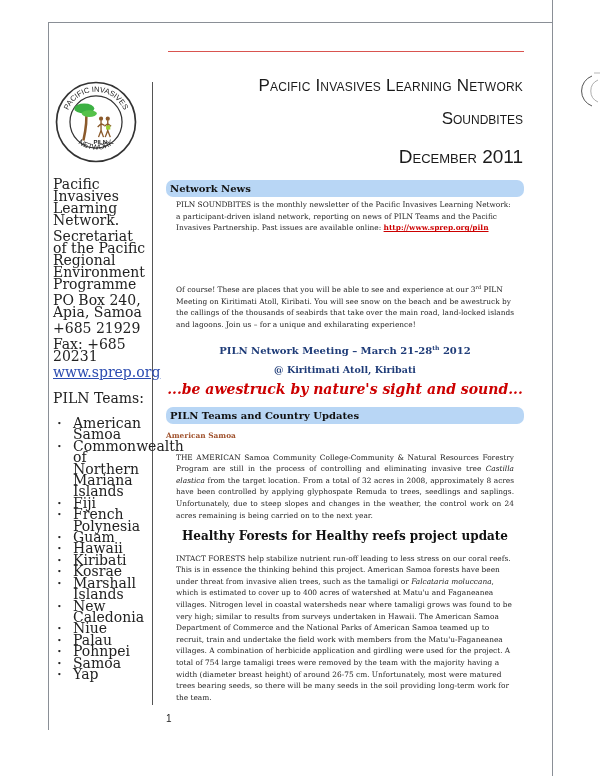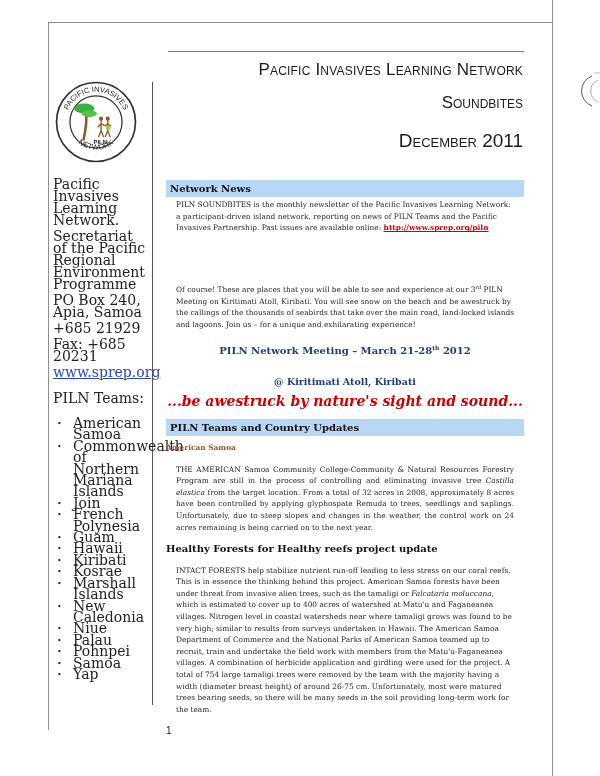--- a/index.html
+++ b/index.html
@@ -3,42 +3,42 @@
 <meta charset="utf-8">
 <style>
   html,body{margin:0;padding:0;background:#fff;}
   body{width:600px;height:776px;position:relative;overflow:hidden;font-family:"DejaVu Serif","Liberation Serif",serif;color:#222;}
   .page-border-left{position:absolute;left:48px;top:22px;width:1px;height:708px;background:#8a8f96;}
   .page-border-top{position:absolute;left:48px;top:22px;width:505px;height:1px;background:#8a8f96;}
   .page-border-right{position:absolute;left:552px;top:0px;width:1px;height:776px;background:#8a8f96;}
   .sidebar-divider{position:absolute;left:152px;top:82px;width:1px;height:623px;background:#555;}
   .red-rule{position:absolute;left:168px;top:51px;width:356px;height:1px;background:#d9534f;}
   .masthead{position:absolute;left:168px;top:56px;width:355px;text-align:right;font-family:"Liberation Sans",sans-serif;color:#1b1b1b;font-variant:small-caps;}
-  .mh-line1{font-size:17px;letter-spacing:0.2px;line-height:20px;margin-top:4px;text-align:right;}
+  .mh-line1{font-size:17px;letter-spacing:0.2px;line-height:20px;margin-top:20px;text-align:right;}
   .mh-line2{font-size:17px;margin-top:13px;line-height:20px;}
   .mh-line3{font-size:19px;margin-top:17px;line-height:22px;}
   .logo{position:absolute;left:54px;top:80px;width:84px;height:84px;}
   .side-logo{position:absolute;left:578px;top:70px;width:30px;height:40px;}
   .sidebar{position:absolute;left:53px;top:178px;width:96px;font-size:14px;line-height:12px;color:#222;}
   .sidebar p{margin:0 0 4px 0;}
   .sidebar a{color:#2b4bb0;text-decoration:underline;}
   .sidebar ul{margin:14px 0 0 0;padding:0;list-style:none;}
   .sidebar li{position:relative;padding-left:20px;line-height:11.4px;}
   .sidebar li::before{content:"•";position:absolute;left:4px;top:0;font-size:8px;}
   .main{position:absolute;left:166px;top:180px;width:358px;font-size:7.4px;line-height:11.6px;color:#222;}
-  .section-header{background:#b8d6f5;font-weight:bold;color:#111;font-size:10px;padding:2px 4px;line-height:13px;}
+  .section-header{background:#b8d6f5;font-weight:bold;color:#111;font-size:10px;padding:2px 4px;line-height:13px;border-radius:7px;}
   .main p{margin:10px;}
   .main a{color:#c00;font-weight:bold;text-decoration:underline;}
   .gap{height:12px;}
   .center-line{text-align:center;font-weight:bold;}
   .meeting{color:#1f3c78;font-size:10px;line-height:14px;margin-top:3px;}
-  .venue{color:#1f3c78;font-size:9.5px;line-height:14px;margin-top:17px;}
+  .venue{color:#1f3c78;font-size:9.5px;line-height:14px;margin-top:5px;}
   .tagline{color:#c00;font-style:italic;font-size:14px;line-height:14px;margin-top:5px;}
   .subhead-orange{color:#a0522d;font-weight:bold;font-size:7.4px;margin-top:6px;margin-bottom:3px;}
-  .subhead{color:#111;font-weight:bold;font-size:10px;margin-top:4px;margin-bottom:1px;}
+  .subhead{color:#111;font-weight:bold;font-size:12px;margin-top:4px;margin-bottom:1px;text-align:center;}
   .justify{text-align:justify;}
   .page-number{font-family:"Liberation Sans",sans-serif;font-size:10px;margin-top:2px;}
 </style>
 </head>
 <body>
 
 <div class="page-border-top"></div>
 <div class="page-border-left"></div>
 <div class="page-border-right"></div>
 <div class="sidebar-divider"></div>
@@ -84,21 +84,21 @@
   <p>Pacific Invasives Learning Network.</p>
   <p>Secretariat of the Pacific Regional Environment Programme</p>
   <p>PO Box 240, Apia, Samoa</p>
   <p>+685 21929</p>
   <p>Fax: +685 20231</p>
   <p><a>www.sprep.org</a></p>
   <p style="margin-top:14px">PILN Teams:</p>
   <ul>
     <li>American Samoa</li>
     <li>Commonwealth of Northern Mariana Islands</li>
-    <li>Join</li>
+    <li>Fiji</li>
     <li>French Polynesia</li>
     <li>Guam</li>
     <li>Hawaii</li>
     <li>Kiribati</li>
     <li>Kosrae</li>
     <li>Marshall Islands</li>
     <li>New Caledonia</li>
     <li>Niue</li>
     <li>Palau</li>
     <li>Pohnpei</li>

